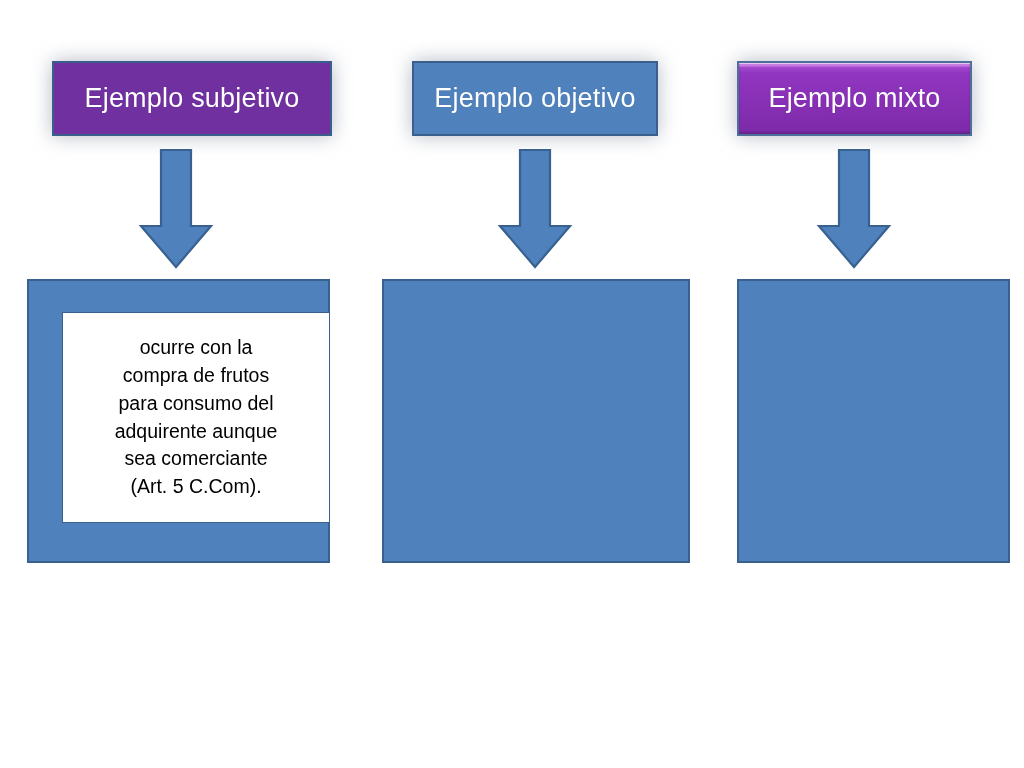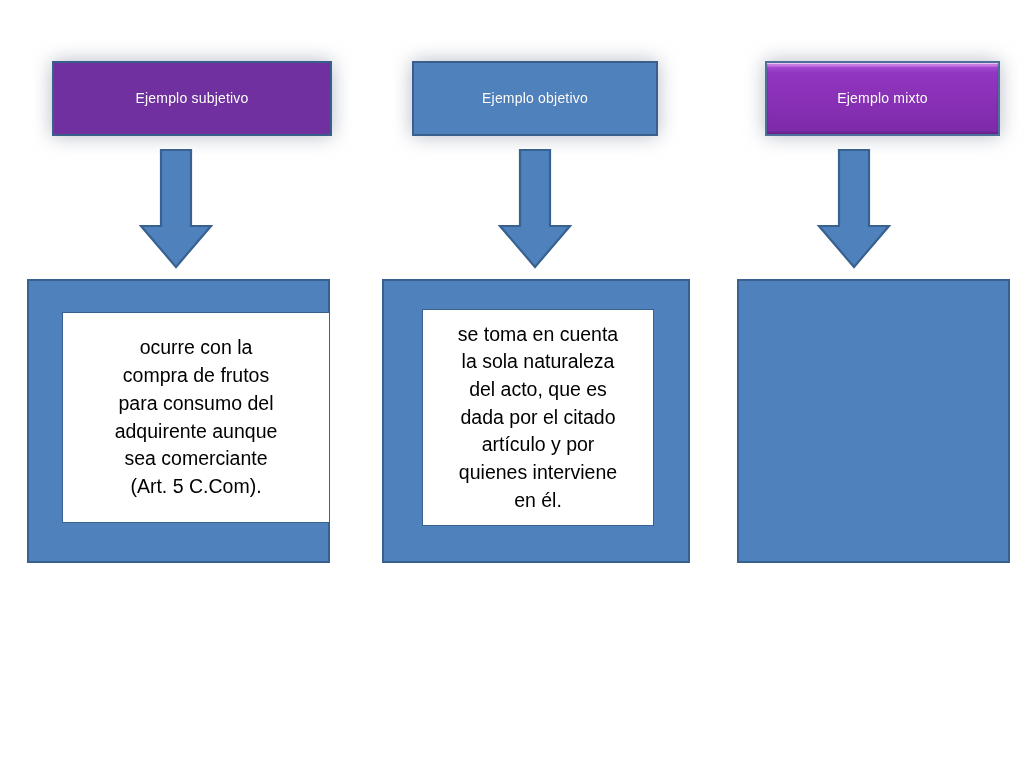--- a/index.html
+++ b/index.html
@@ -23,21 +23,21 @@
 
   
   .header-box {
     position: absolute;
     box-sizing: border-box;
     border: 2px solid #3A5F8D;
     display: flex;
     align-items: center;
     justify-content: center;
     color: #ffffff;
-    font-size: 14px;
+    font-size: 27px;
     letter-spacing: 0.2px;
     text-align: center;
     filter: drop-shadow(0 0 10px rgba(120,130,150,0.55));
   }
   .header-box.purple-flat {
     background: #7030A0;
   }
   .header-box.blue-flat {
     background: #4F81BD;
     text-align: center;
@@ -119,31 +119,22 @@
   </div>
 
   <div class="arrow" style="left:497px; top:148px; width:76px; height:122px;">
     <svg width="76" height="122" viewBox="0 0 76 122" xmlns="http://www.w3.org/2000/svg">
       <polygon points="23,2 53,2 53,78 73,78 38,119 3,78 23,78" fill="#4F81BD" stroke="#38618F" stroke-width="2.2" stroke-linejoin="miter"></polygon>
     </svg>
   </div>
 
   <div class="body-box" style="left:382px; top:279px; width:308px; height:284px;">
   </div>
-  <div class="inner-box" style="left:422px; top:309px; width:232px; height:217px;">
-    <span class="inner-text">se toma en cuenta
-la sola naturaleza
-del acto, que es
-dada por el citado
-artículo y por
-quienes interviene
-en él.</span>
-  </div>
 
-  <div class="header-box purple-bevel" style="left:737px; top:61px; width:235px; height:75px;margin-left:28px;">
+  <div class="header-box purple-bevel" style="left:737px; top:61px; width:235px; height:75px;">
     <span class="header-label">Ejemplo mixto</span>
   </div>
 
   <div class="arrow" style="left:816px; top:148px; width:76px; height:122px;">
     <svg width="76" height="122" viewBox="0 0 76 122" xmlns="http://www.w3.org/2000/svg">
       <polygon points="23,2 53,2 53,78 73,78 38,119 3,78 23,78" fill="#4F81BD" stroke="#38618F" stroke-width="2.2" stroke-linejoin="miter"></polygon>
     </svg>
   </div>
 
   <div class="body-box" style="left:737px; top:279px; width:273px; height:284px;">

